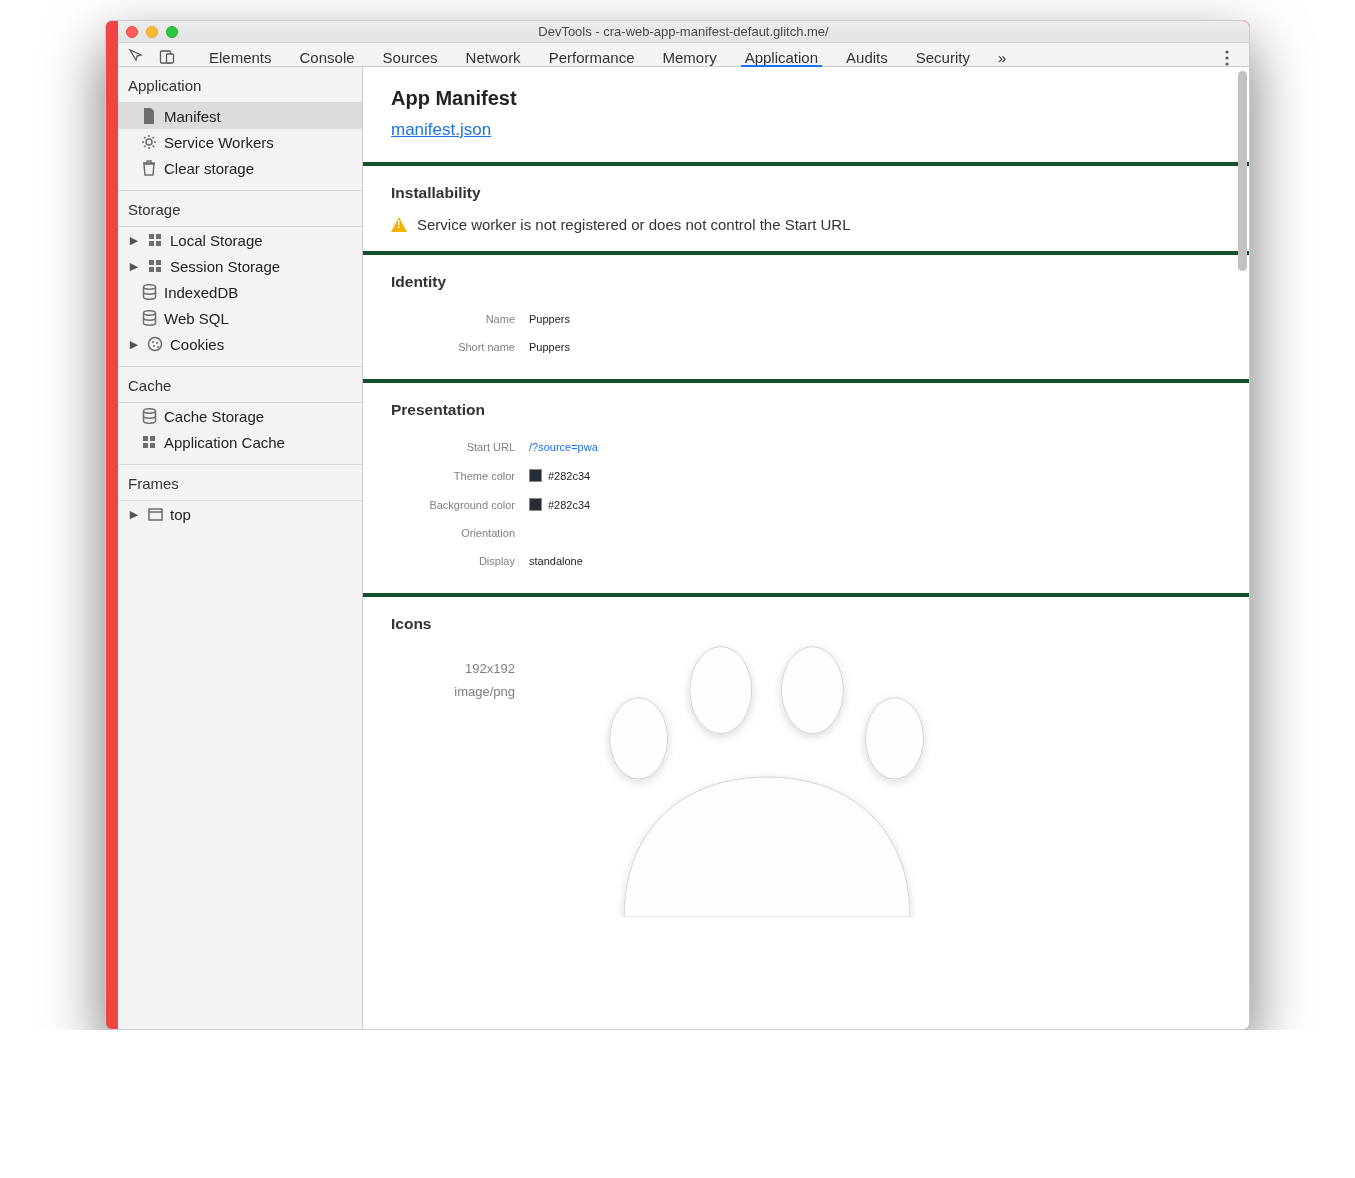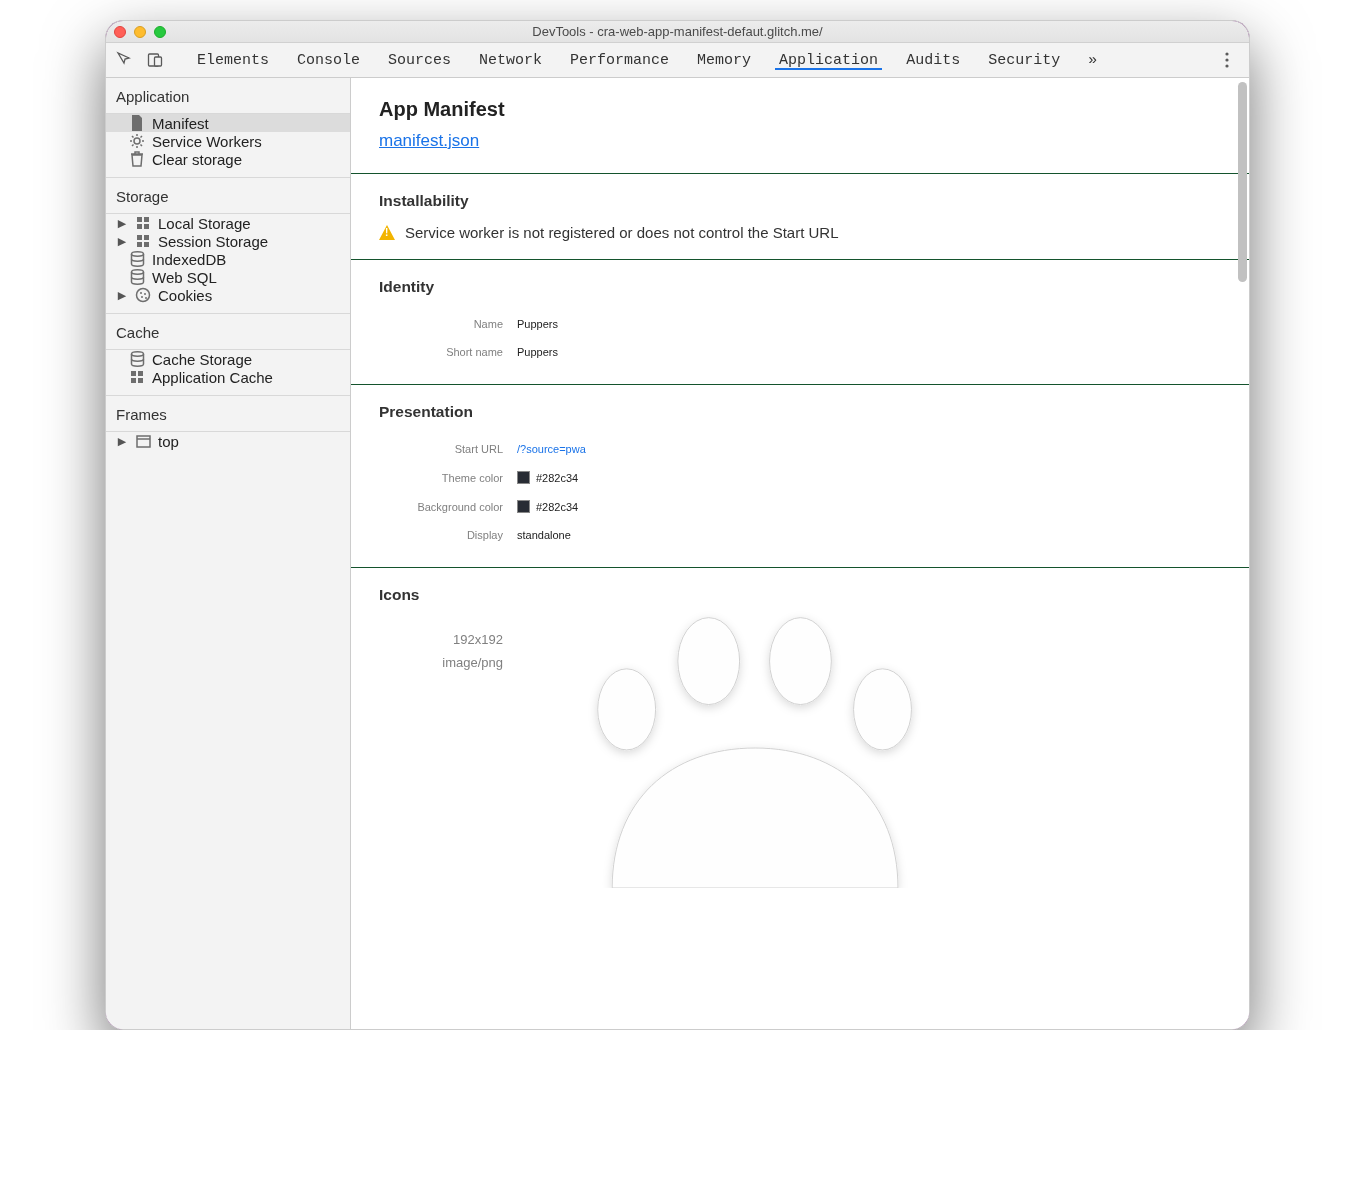--- a/index.html
+++ b/index.html
@@ -9,28 +9,29 @@
     font-size: 13px;
     background: #fff;
     color: #333;
     display: flex;
     justify-content: center;
     padding-top: 20px;
   }
   .window {
     width: 1145px;
     height: 1010px;
-    background: #701a75;
+    background: #ef4444;
     border: 1px solid #ccc;
-    border-radius: 18px;
+    border-radius: 7px;
     box-shadow: 0 25px 60px rgba(0,0,0,0.55);
     overflow: hidden;
     display: flex;
     flex-direction: column;
     position: relative;
+    padding-left: 12px;
   }
   
   .titlebar {
     height: 22px;
     background: linear-gradient(#ececec,#e3e3e3);
     border-bottom: 1px solid #d0d0d0;
     display: flex;
     align-items: center;
     padding: 0 8px;
     position: relative;
@@ -44,28 +45,27 @@
   .title {
     position: absolute;
     left: 0; right: 0;
     text-align: center;
     font-size: 13px;
     color: #4a4a4a;
     pointer-events: none;
   }
   
   .tabbar {
-    height: 35px;
+    height: 24px;
     background: #f3f3f3;
     border-bottom: 1px solid #ccc;
     display: flex;
-    align-items: center;
+    align-items: flex-end;
     padding: 0 4px;
     flex-shrink: 0;
-    font-family: Liberation Mono, monospace;
   }
   .tabbar .iconbtn {
     width: 30px;
     display: flex;
     align-items: center;
     justify-content: center;
     color: #5a5a5a;
   }
   .tabbar .sep {
     width: 1px;
@@ -108,21 +108,21 @@
     flex-shrink: 0;
   }
   .sb-section-title {
     padding: 10px 10px 8px;
     font-size: 15px;
     color: #333;
     border-bottom: 1px solid #d8d8d8;
   }
   .sb-section-title ~ .sb-section-title { border-top: 1px solid #d8d8d8; margin-top: 9px; }
   .sb-item {
-    height: 18px;
+    height: 26px;
     display: flex;
     align-items: center;
     padding-left: 10px;
     font-size: 15px;
     color: #222;
     gap: 6px;
   }
   .sb-item .arrow { width: 12px; text-align: center; color:#555; font-size:11px; }
   .sb-item .ic { width: 18px; height: 18px; display:flex; align-items:center; justify-content:center; color:#606060; }
   .sb-item.selected { background:#dcdcdc; }
@@ -135,21 +135,21 @@
     font-weight: 600;
     color: #222;
     padding: 0 28px;
   }
   .manifest-link {
     padding: 10px 28px 22px;
     font-size: 17px;
   }
   .manifest-link a { color: #1a73e8; text-decoration: underline; }
   .section {
-    border-top: 1px solid #14532d;
+    border-top: 4px solid #14532d;
     padding: 18px 28px 18px 28px;
   }
   .section-title {
     font-weight: 700;
     font-size: 15.5px;
     color: #333;
     margin-bottom: 14px;
   }
   .warn-line {
     display: flex;
@@ -446,20 +446,24 @@
             </div>
           </div>
           <div class="kv">
             <div class="k">Background color</div>
             <div class="v">
               <span class="swatch" style="background:#282c34"></span>
               <span>#282c34</span>
             </div>
           </div>
           <div class="kv">
+            <div class="k">Orientation</div>
+            <div class="v"></div>
+          </div>
+          <div class="kv">
             <div class="k">Display</div>
             <div class="v">standalone</div>
           </div>
         </div>
 
         <div class="section" style="padding-bottom:0">
           <div class="section-title">Icons</div>
         </div>
         <div class="icons-row">
           <div class="icons-meta">

